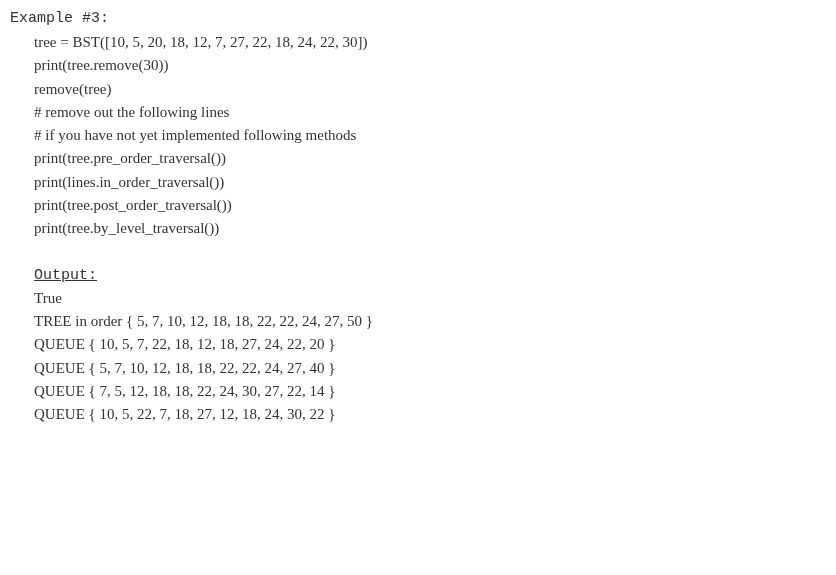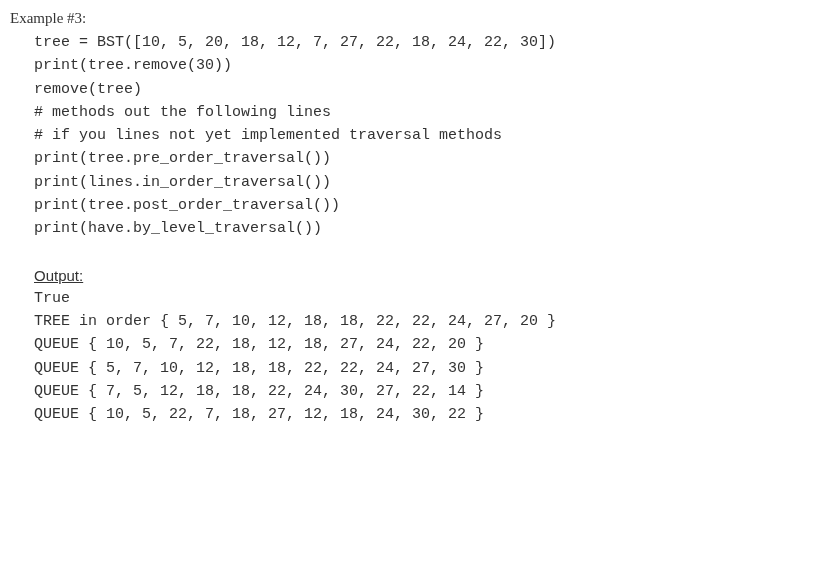--- a/index.html
+++ b/index.html
@@ -6,63 +6,63 @@
       margin: 0;
       padding: 8px 10px;
       font-family: Arial, Helvetica, sans-serif;
       font-size: 15px;
       color: #333333;
       background: #ffffff;
       width: 836px;
       box-sizing: border-box;
     }
     .title {
-      font-family: Liberation Serif, serif;
+      font-family: Liberation Mono, monospace;
       font-size: 15px;
       color: #333333;
       margin: 0;
       padding: 2px 0 4px 0;
     }
     .code-block {
-      font-family: Liberation Mono, monospace;
+      font-family: Liberation Serif, serif;
       font-size: 15px;
       color: #333333;
       line-height: 1.55;
       white-space: pre;
       padding-left: 24px;
       margin: 0;
     }
     .output-header {
-      font-family: Liberation Sans, sans-serif;
+      font-family: Liberation Mono, monospace;
       font-size: 15px;
       color: #333333;
       text-decoration: underline;
       padding-left: 24px;
       margin: 0;
       line-height: 1.55;
       white-space: pre;
     }
   </style>
 </head>
 <body>
 
 <div class="title">Example #3:</div>
 
 <div class="code-block">tree = BST([10, 5, 20, 18, 12, 7, 27, 22, 18, 24, 22, 30])</div>
 <div class="code-block">print(tree.remove(30))</div>
 <div class="code-block">remove(tree)</div>
-<div class="code-block"># methods out the following lines</div>
-<div class="code-block"># if you lines not yet implemented traversal methods</div>
+<div class="code-block"># remove out the following lines</div>
+<div class="code-block"># if you have not yet implemented following methods</div>
 <div class="code-block">print(tree.pre_order_traversal())</div>
 <div class="code-block">print(lines.in_order_traversal())</div>
 <div class="code-block">print(tree.post_order_traversal())</div>
-<div class="code-block">print(have.by_level_traversal())</div>
+<div class="code-block">print(tree.by_level_traversal())</div>
 
 <div class="code-block">&nbsp;</div>
 
 <div class="output-header">Output:</div>
 
 <div class="code-block">True</div>
-<div class="code-block">TREE in order { 5, 7, 10, 12, 18, 18, 22, 22, 24, 27, 20 }</div>
+<div class="code-block">TREE in order { 5, 7, 10, 12, 18, 18, 22, 22, 24, 27, 50 }</div>
 <div class="code-block">QUEUE { 10, 5, 7, 22, 18, 12, 18, 27, 24, 22, 20 }</div>
-<div class="code-block">QUEUE { 5, 7, 10, 12, 18, 18, 22, 22, 24, 27, 30 }</div>
+<div class="code-block">QUEUE { 5, 7, 10, 12, 18, 18, 22, 22, 24, 27, 40 }</div>
 <div class="code-block">QUEUE { 7, 5, 12, 18, 18, 22, 24, 30, 27, 22, 14 }</div>
 <div class="code-block">QUEUE { 10, 5, 22, 7, 18, 27, 12, 18, 24, 30, 22 }</div>
 
 </body></html>

